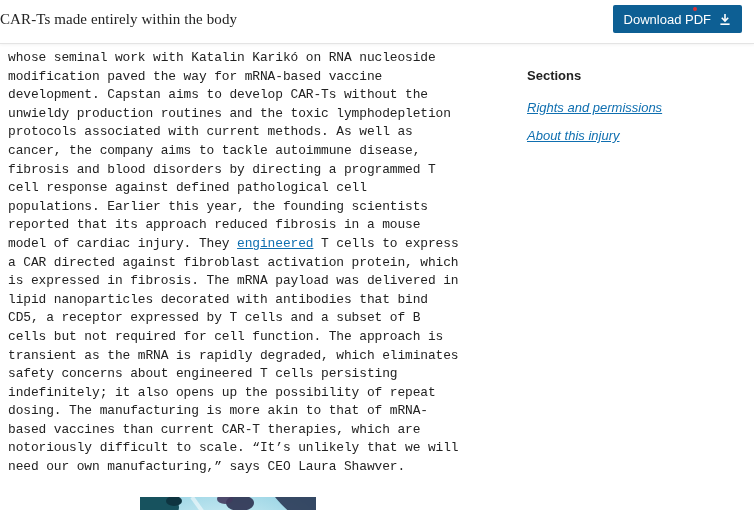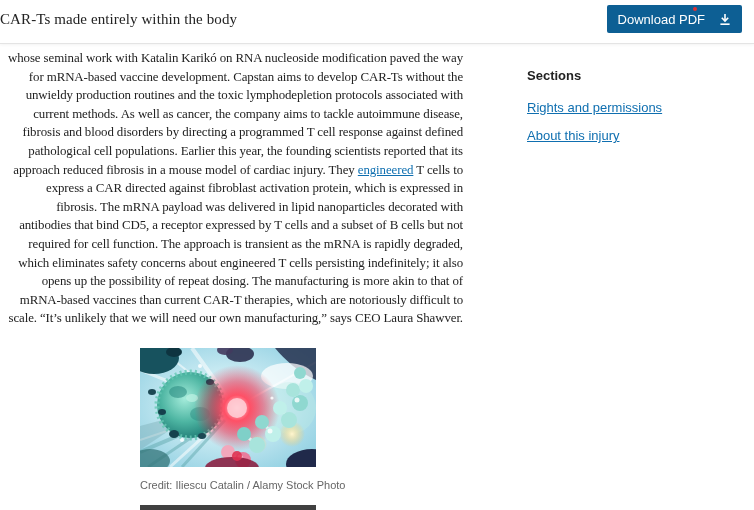--- a/index.html
+++ b/index.html
@@ -24,39 +24,38 @@
     box-shadow:0 1px 3px rgba(0,0,0,.05);
   }
   .app-header h1{
     margin:0;padding:11px 8px 0 0;
     font-family:"Liberation Serif","DejaVu Serif",serif;
     font-size:15px;font-weight:normal;color:var(--text-color);
     letter-spacing:.1px;
   }
   .download-btn{
     position:absolute;top:5px;right:12px;height:28px;
-    display:flex;align-items:center;gap:14px;
+    display:flex;align-items:center;gap:8px;
     background:var(--accent-blue);color:#ffffff;border:none;border-radius:2px;
     font-family:"Liberation Sans",sans-serif;font-size:13px;
     padding:0 11px;cursor:pointer;
   }
   .download-btn svg{display:block;}
   .red-dot{
     position:absolute;left:693px;top:7px;width:4px;height:4px;border-radius:50%;
     background:var(--marker-red);z-index:5;
   }
   
   .content{display:flex;align-items:flex-start;}
   main{width:455px;margin-left:8px;flex:none;}
   .body-text{
     margin:5px 0 0 0;
-    font-family:Liberation Serif, serif;
+    font-family:Liberation Mono, monospace;
     font-size:12.9px;line-height:18.6px;color:var(--text-color);
     letter-spacing:-.1px;
-    text-align:right;
   }
   .body-text a{color:var(--link-blue);text-decoration:underline;cursor:pointer;}
   
   figure{
     margin:20px 0 0 132px;width:176px;
     border-bottom:6px solid #404040;padding-bottom:13px;
   }
   .figure-image{width:176px;height:119px;overflow:hidden;cursor:pointer;}
   figcaption{
     margin-top:12px;font-size:11px;line-height:13px;color:var(--muted-text);
@@ -64,21 +63,21 @@
   }
   
   aside{
     margin-left:64px;width:210px;padding-top:24px;flex:none;
   }
   aside h2{
     margin:0 0 17px 0;font-size:13px;font-weight:bold;color:var(--text-color);
   }
   .side-link{
     display:block;margin:0 0 13px 0;font-size:13px;
-    color:var(--link-blue);text-decoration:underline;cursor:pointer;
+    color:var(--link-blue);text-decoration:underline;cursor:pointer;font-style:italic;
   }
 </style>
 </head>
 <body>
 
 <header class="app-header">
   <h1>CAR-Ts made entirely within the body</h1>
   <button class="download-btn">
     <span>Download PDF</span>
     <span>

